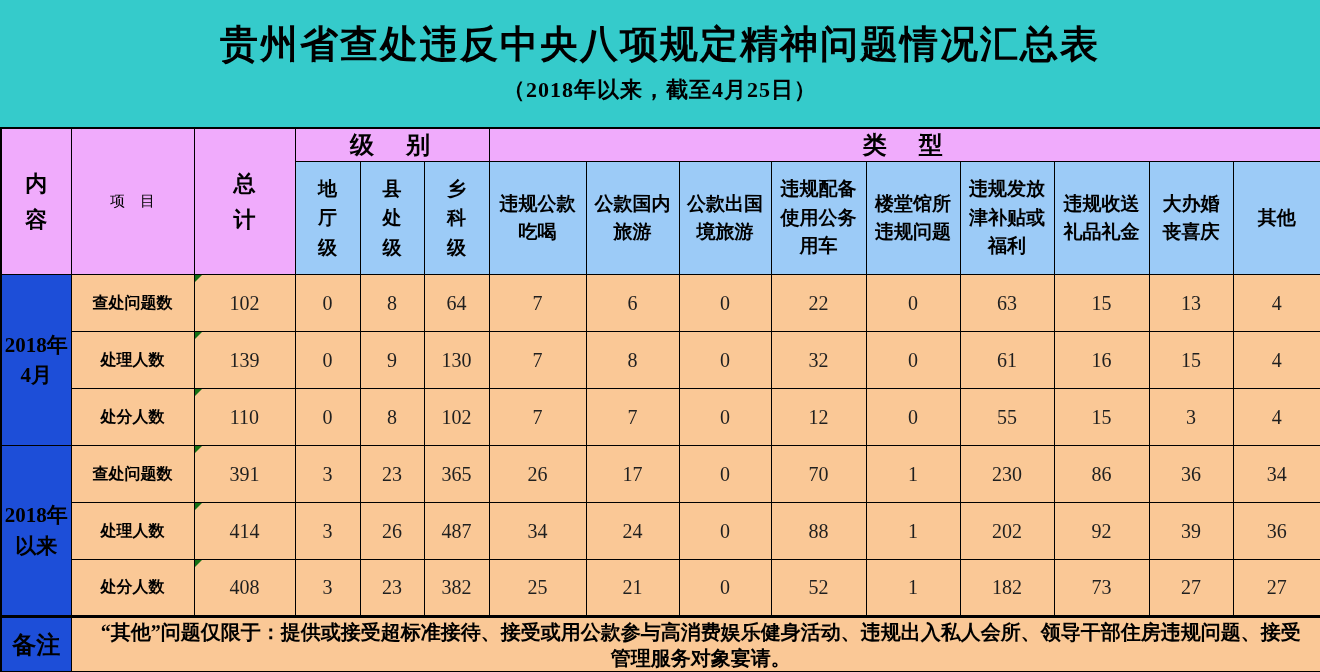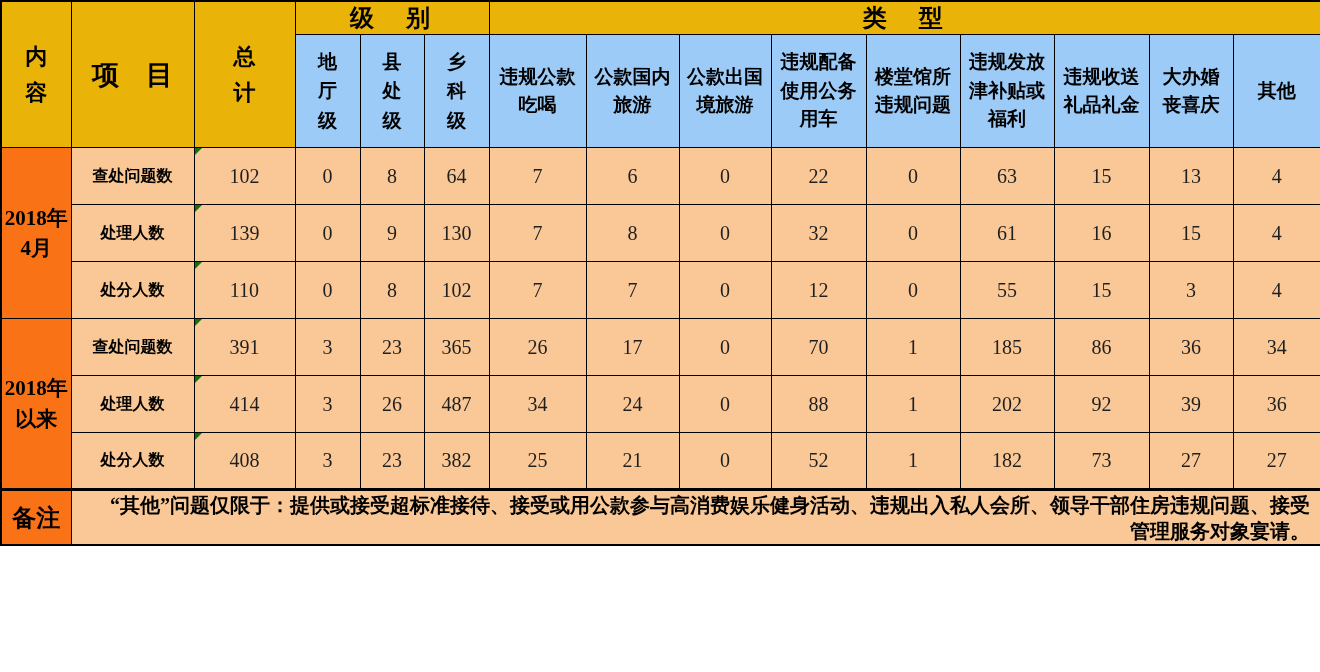--- a/index.html
+++ b/index.html
@@ -11,47 +11,51 @@
   .title-block{background:#35CBCB;height:127px;box-sizing:border-box;padding-top:24px;}
   .main-title{font-size:38px;font-weight:bold;text-align:center;letter-spacing:2px;line-height:1.1;}
   .sub-title{font-size:22px;font-weight:bold;text-align:center;margin-top:9px;letter-spacing:1px;}
 
   
   table{border-collapse:collapse;table-layout:fixed;width:1320px;
         border:2px solid #000;}
   td{border:1px solid #000;text-align:center;vertical-align:middle;
      padding:0;overflow:hidden;}
 
-  .cy{background:#eab308;}        
+  .cy{background:#f0abfc;}        
   .bl{background:#9CCBF7;}        
   .or{background:#FAC896;}        
-  .yc{background:#f97316;}        
+  .yc{background:#1d4ed8;}        
 
   .corner{font-weight:bold;font-size:22px;white-space:pre-line;line-height:1.6;}
-  .one-line{font-weight:bold;font-size:27px;}
+  .one-line{font-weight:normal;font-size:15px;}
   .grp{font-weight:bold;font-size:24px;letter-spacing:4px;}
   .sub{font-weight:bold;font-size:19px;white-space:pre-line;line-height:1.5;}
   .subv{line-height:1.55;}
   .period{font-weight:bold;font-size:21px;white-space:pre-line;line-height:1.45;}
   .item{font-weight:bold;font-size:16px;}
   .num{font-size:20px;color:#1f1f1f;}
   .total-cell{position:relative;}
   .tri{position:absolute;top:0;left:0;width:0;height:0;
        border-top:7px solid #157015;border-right:7px solid transparent;}
 
   .remark-row td{border-top:3px solid #000;}
   .remark-label{font-weight:bold;font-size:24px;margin-left:28px;}
-  .remark-text{font-weight:bold;font-size:20px;text-align:right;
+  .remark-text{font-weight:bold;font-size:20px;text-align:center;
                padding:1px 10px 0 20px;line-height:1.3;}
 </style>
 </head>
 <body>
 
 <div class="sheet">
 
+  <div class="title-block">
+    <div class="main-title">贵州省查处违反中央八项规定精神问题情况汇总表</div>
+    <div class="sub-title">（2018年以来，截至4月25日）</div>
+  </div>
 
   <table>
     <colgroup>
       <col style="width:70px">
         <col style="width:123px">
         <col style="width:101px">
       <col style="width:65px">
         <col style="width:64px">
         <col style="width:65px">
       <col style="width:97px">
@@ -164,21 +168,21 @@
           <td class="or item">查处问题数</td>
           <td class="or num total-cell"><span class="tri"></span><span>391</span></td>
           <td class="or num">3</td>
           <td class="or num">23</td>
           <td class="or num">365</td>
           <td class="or num">26</td>
           <td class="or num">17</td>
           <td class="or num">0</td>
           <td class="or num">70</td>
           <td class="or num">1</td>
-          <td class="or num">185</td>
+          <td class="or num">230</td>
           <td class="or num">86</td>
           <td class="or num">36</td>
           <td class="or num">34</td>
         </tr>
         <tr style="height: 57px;">
           <td class="or item">处理人数</td>
           <td class="or num total-cell"><span class="tri"></span><span>414</span></td>
           <td class="or num">3</td>
           <td class="or num">26</td>
           <td class="or num">487</td>

